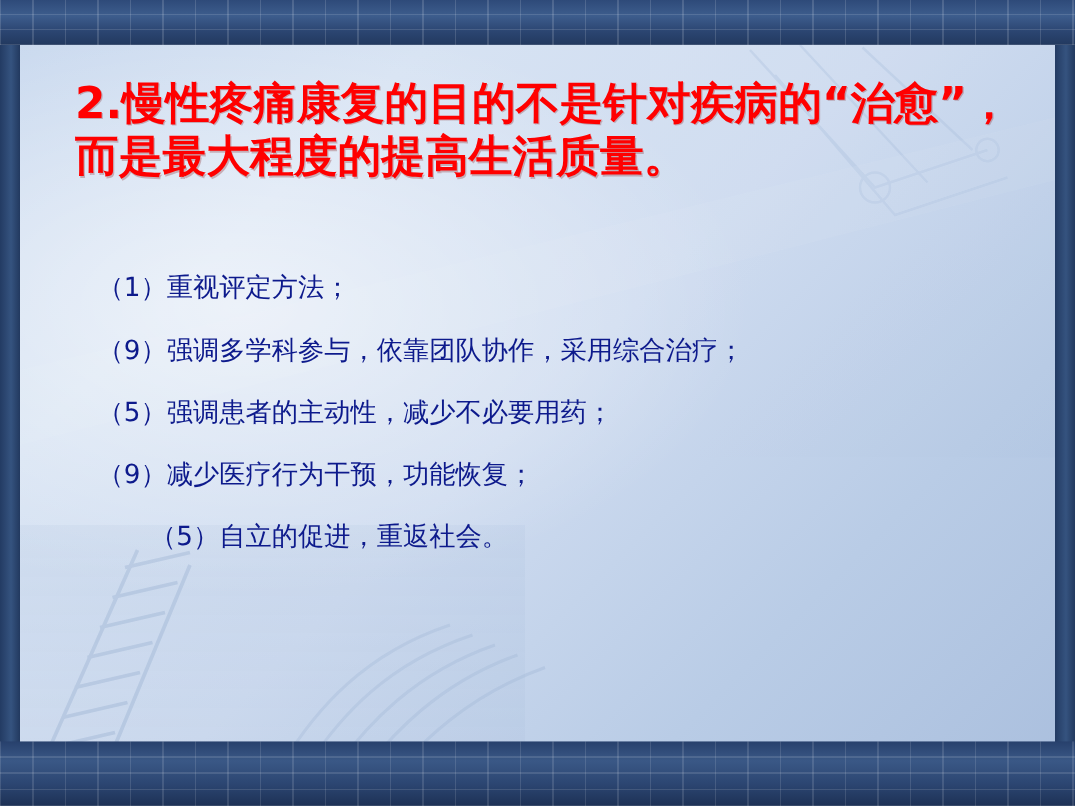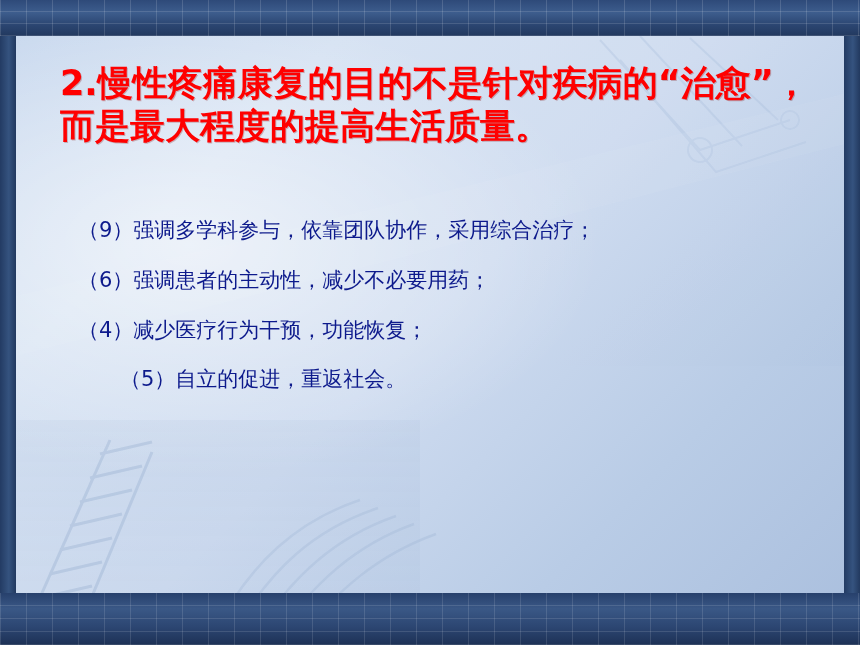--- a/index.html
+++ b/index.html
@@ -168,19 +168,20 @@
     <div class="band-inner"></div>
   </div>
 
   <div class="band bottom">
     <div class="band-inner"></div>
   </div>
 
   <div class="content">
     <div class="title">2.慢性疼痛康复的目的不是针对疾病的“治愈”，而是最大程度的提高生活质量。</div>
     <div class="bullets">
+      <div class="bullet">（1）重视评定方法；</div>
       <div class="bullet">（9）强调多学科参与，依靠团队协作，采用综合治疗；</div>
-      <div class="bullet">（6）强调患者的主动性，减少不必要用药；</div>
-      <div class="bullet">（4）减少医疗行为干预，功能恢复；</div>
+      <div class="bullet">（5）强调患者的主动性，减少不必要用药；</div>
+      <div class="bullet">（9）减少医疗行为干预，功能恢复；</div>
       <div class="bullet">（5）自立的促进，重返社会。</div>
     </div>
   </div>
 </div>
 
 </body></html>

